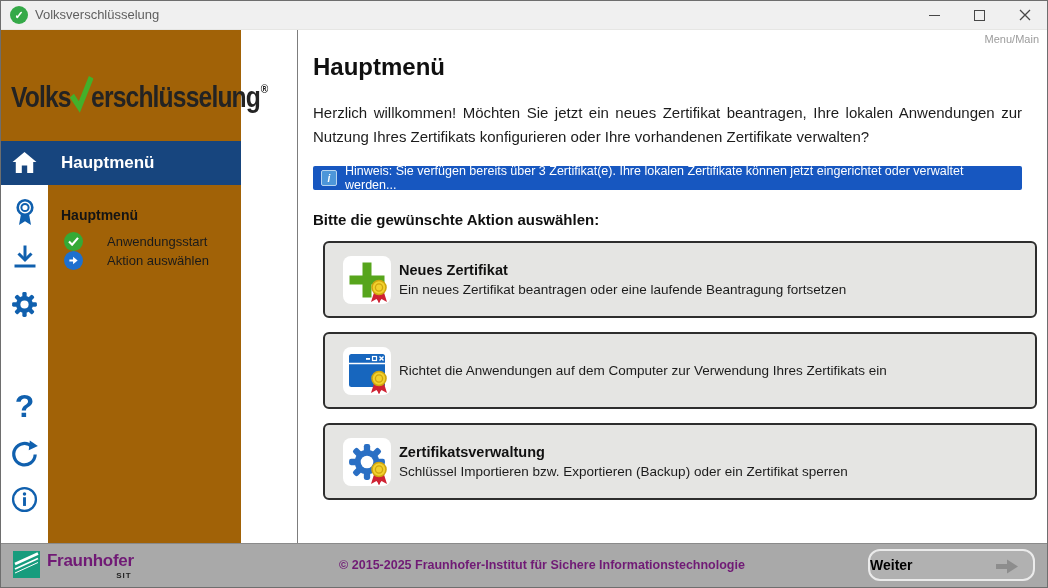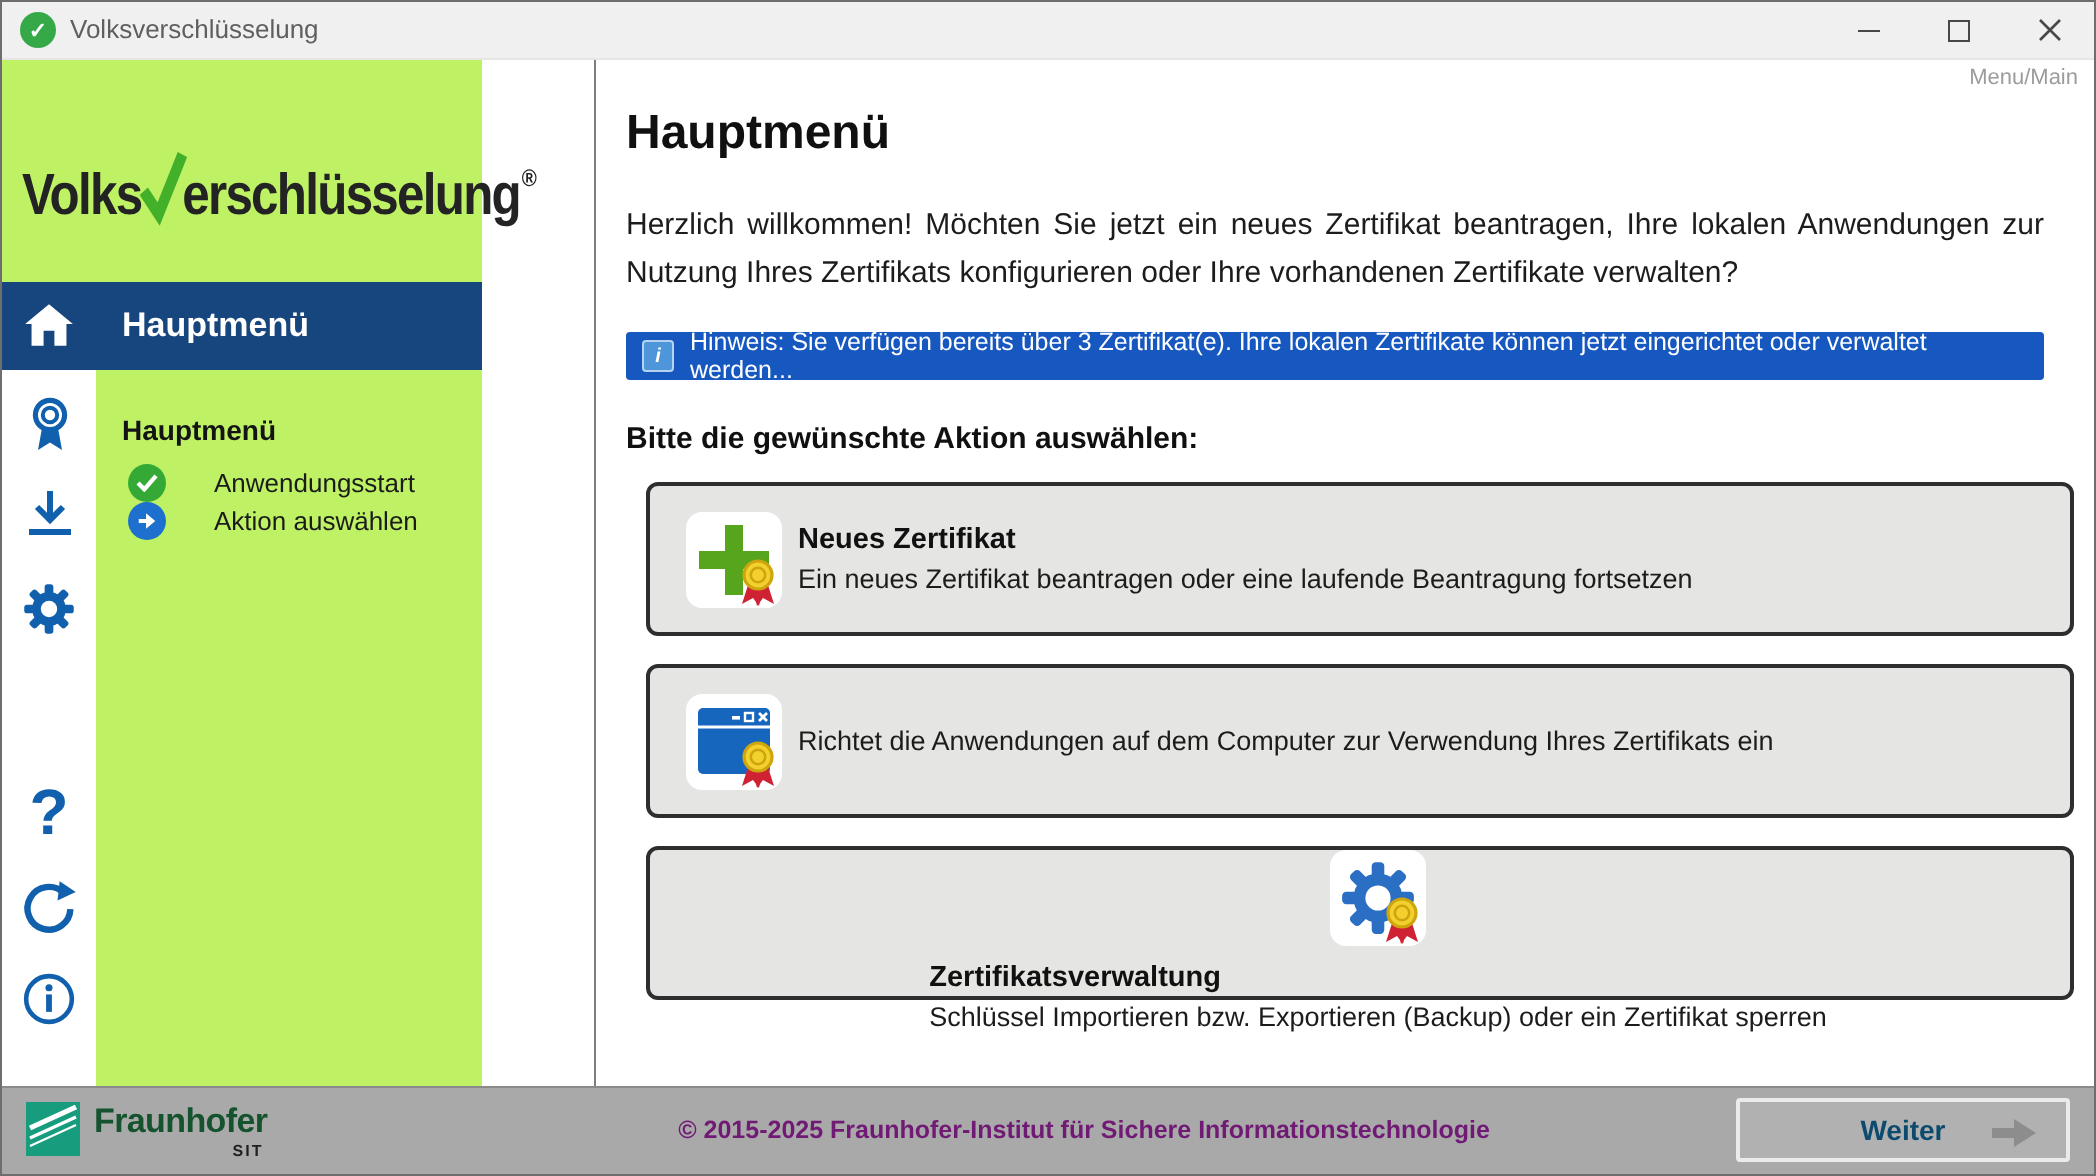--- a/index.html
+++ b/index.html
@@ -15,21 +15,21 @@
   .app-icon { position:absolute; left:9px; top:5px; width:18px; height:18px; border-radius:50%;
               background:#35a948; color:#fff; font-size:11px; font-weight:bold;
               display:flex; align-items:center; justify-content:center; }
   .title-text { position:absolute; left:34px; top:0; line-height:28px; font-size:13px; color:#5f5f5f; }
   .controls { position:absolute; right:0; top:0; height:28px; display:flex; }
   .ctrl { width:45px; height:28px; display:flex; align-items:center; justify-content:center; }
   .min-glyph { width:11px; height:1px; background:#474747; }
   .max-glyph { width:9px; height:9px; border:1px solid #474747; }
 
   
-  .sidebar { position:absolute; left:0; top:29px; width:240px; height:515px; background:#bef264; }
+  .sidebar { position:absolute; left:0; top:29px; width:240px; height:515px; background:#a16207; }
   .side-divider { position:absolute; left:296px; top:29px; height:515px; width:1px; background:#7d7d7d; }
 
   .logo { position:absolute; left:10px; top:43px; white-space:nowrap; font-weight:bold;
           font-size:29px; letter-spacing:-1px; color:#232323; line-height:36px;
           transform:scaleX(.85); transform-origin:left center; }
   .logo .reg { font-size:12px; letter-spacing:0; position:relative; top:-14px; left:1px; }
   .logo-check { margin:0 -3px 0 -1px; vertical-align:-6px; }
 
   .side-header { position:absolute; top:111px; left:0; width:100%; height:44px; background:#17457e; }
   .side-header .home-wrap { position:absolute; left:10px; top:9px; }
@@ -63,39 +63,39 @@
   .hint { position:absolute; left:15px; top:136px; width:693px; height:24px; background:#1757c0;
           border-radius:2px; display:flex; align-items:center; padding:0 8px; color:#fff; font-size:12.5px; }
   .hint-i { width:14px; height:14px; border-radius:2px; background:#4d96d9; border:1px solid #b7d4ef;
             color:#fff; font-size:10px; font-weight:bold; font-style:italic;
             display:flex; align-items:center; justify-content:center; margin-right:8px; flex:0 0 auto; }
   .prompt { position:absolute; left:15px; top:181px; font-size:15px; font-weight:bold; color:#101010; }
 
   .action { position:absolute; left:25px; width:692px; height:73px; background:#e5e5e3;
             border:2px solid #2e2e2e; border-radius:6px; display:flex; align-items:center;
             padding-left:18px; gap:8px; cursor:pointer; }
-  .ac-0 { top:211px; } .ac-1 { top:302px; } .ac-2 { top:393px;flex-direction:column; }
+  .ac-0 { top:211px; } .ac-1 { top:302px; } .ac-2 { top:393px; }
   .tile { width:48px; height:48px; background:#fff; border-radius:8px; position:relative; flex:0 0 auto; }
   .tile .main-glyph { position:absolute; left:2px; top:2px; }
   .tile .seal { position:absolute; right:2px; bottom:0; }
   .action-title { font-size:14.5px; font-weight:bold; color:#111; margin-bottom:4px; }
   .action-desc { font-size:13.5px; color:#1c1c1c; }
 
   
   .footer { position:absolute; left:0; bottom:0; width:100%; height:43px; background:#a9a9a9;
             border-top:1px solid #8a8a8a; }
   .brand { position:absolute; left:12px; top:7px; display:flex; gap:7px; align-items:flex-start; }
   .brand-text { display:flex; flex-direction:column; align-items:flex-end; }
-  .brand-name { font-size:17px; font-weight:bold; color:#14532d; line-height:20px; letter-spacing:-.3px; }
+  .brand-name { font-size:17px; font-weight:bold; color:#701a75; line-height:20px; letter-spacing:-.3px; }
   .brand-sub  { font-size:8px; font-weight:bold; color:#1f1f1f; letter-spacing:1px; line-height:9px; margin-right:2px; }
   .copyright { position:absolute; left:36px; right:0; top:0; line-height:43px; text-align:center;
                font-size:12.5px; font-weight:bold; color:#701a75; }
   .weiter { position:absolute; right:12px; top:5px; width:163px; height:28px; background:#b1b1b1;
-            border:2px solid #ebebeb; border-radius:2px; display:flex; align-items:center;
-            justify-content:center; font-size:14px; font-weight:bold; color:#0c4a6e; cursor:default; }
+            border:2px solid #ebebeb; border-radius:12px; display:flex; align-items:center;
+            font-size:14px; font-weight:bold; color:#000000; cursor:default; }
   .weiter-arrow { position:absolute; right:13px; top:7px; }
 </style>
 </head>
 <body>
 
 <div class="window">
 
   <div class="titlebar">
     <div class="app-icon">✓</div>
     <div class="title-text">Volksverschlüsselung</div>

